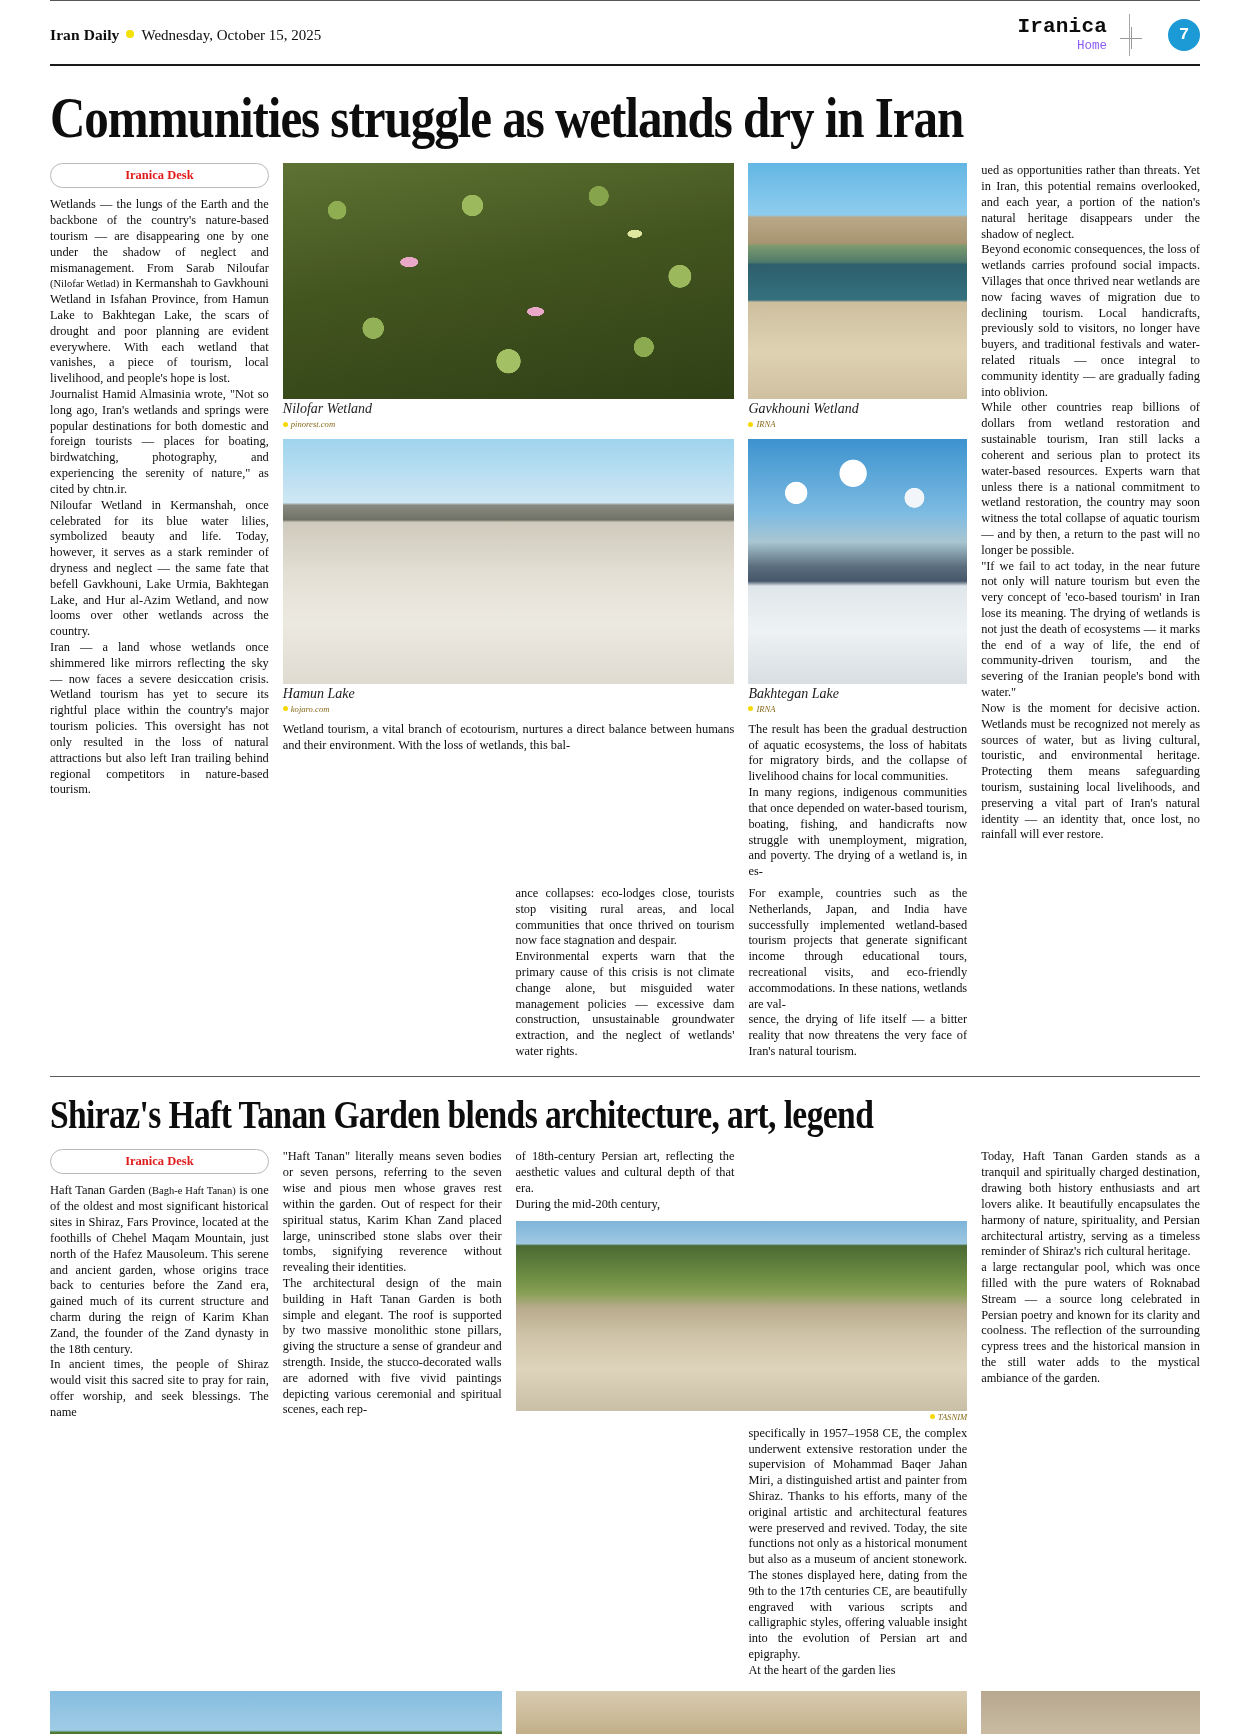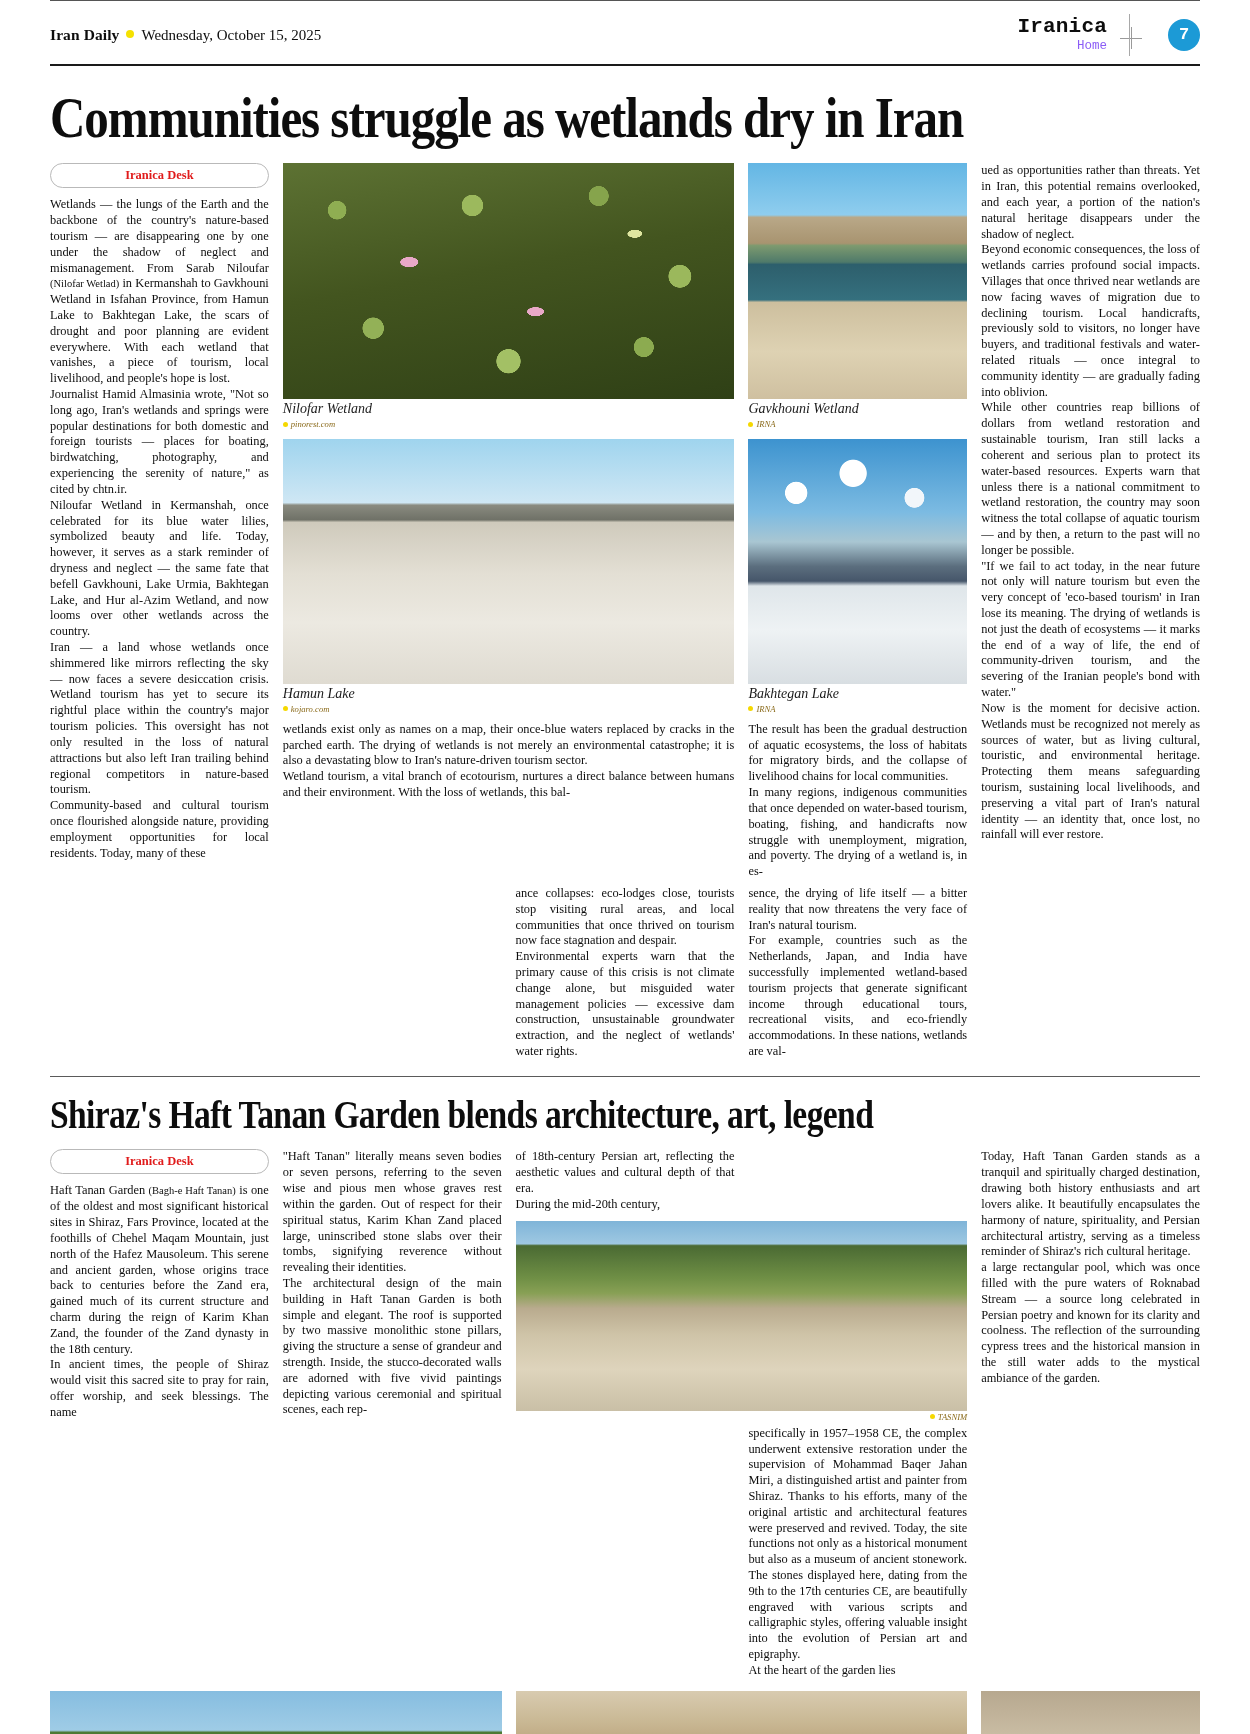--- a/index.html
+++ b/index.html
@@ -219,39 +219,37 @@
 
   <div class="grid5">
 
     <div class="col">
       <div class="desk-badge">Iranica Desk</div>
       <div class="body-text">
         <p><span>Wetlands — the lungs of the Earth and the backbone of the country's nature-based tourism — are disappearing one by one under the shadow of neglect and mismanagement. From Sarab Niloufar </span><span class="paren">(Nilofar Wetlad)</span><span> in Kermanshah to Gavkhouni Wetland in Isfahan Province, from Hamun Lake to Bakhtegan Lake, the scars of drought and poor planning are evident everywhere. With each wetland that vanishes, a piece of tourism, local livelihood, and people's hope is lost.</span></p>
         <p>Journalist Hamid Almasinia wrote, "Not so long ago, Iran's wetlands and springs were popular destinations for both domestic and foreign tourists — places for boating, birdwatching, photography, and experiencing the serenity of nature," as cited by chtn.ir.</p>
         <p>Niloufar Wetland in Kermanshah, once celebrated for its blue water lilies, symbolized beauty and life. Today, however, it serves as a stark reminder of dryness and neglect — the same fate that befell Gavkhouni, Lake Urmia, Bakhtegan Lake, and Hur al-Azim Wetland, and now looms over other wetlands across the country.</p>
         <p>Iran — a land whose wetlands once shimmered like mirrors reflecting the sky — now faces a severe desiccation crisis. Wetland tourism has yet to secure its rightful place within the country's major tourism policies. This oversight has not only resulted in the loss of natural attractions but also left Iran trailing behind regional competitors in nature-based tourism.</p>
-        <p>Community-based and cultural tourism once flourished alongside nature, providing employment opportunities for local residents. Today, many of these</p>
       </div>
     </div>
 
     <div class="col" style="grid-column: 2 / span 2;">
       <div class="photo ph-lily" style="height:236px;"></div>
       <div class="cap">Nilofar Wetland</div>
       <div class="credit">
         <span class="dotc"></span>
         <span>pinorest.com</span>
       </div>
       <div class="photo ph-hamun" style="height:245px;margin-top:10px;"></div>
       <div class="cap">Hamun Lake</div>
       <div class="credit">
         <span class="dotc"></span>
         <span>kojaro.com</span>
       </div>
       <div class="body-text" style="margin-top:8px;">
-        <p>wetlands exist only as names on a map, their once-blue waters replaced by cracks in the parched earth. The drying of wetlands is not merely an environmental catastrophe; it is also a devastating blow to Iran's nature-driven tourism sector.</p>
         <p>Wetland tourism, a vital branch of ecotourism, nurtures a direct balance between humans and their environment. With the loss of wetlands, this bal-</p>
       </div>
     </div>
 
     <div class="col" style="grid-column: 4 / span 1;">
       <div class="photo ph-gavkhouni" style="height:236px;"></div>
       <div class="cap">Gavkhouni Wetland</div>
       <div class="credit">
         <span class="dotc"></span>
         <span>IRNA</span>
@@ -283,22 +281,22 @@
     <div class="col"></div>
     <div class="col"></div>
     <div class="col">
       <div class="body-text">
         <p>ance collapses: eco-lodges close, tourists stop visiting rural areas, and local communities that once thrived on tourism now face stagnation and despair.</p>
         <p>Environmental experts warn that the primary cause of this crisis is not climate change alone, but misguided water management policies — excessive dam construction, unsustainable groundwater extraction, and the neglect of wetlands' water rights.</p>
       </div>
     </div>
     <div class="col">
       <div class="body-text">
+        <p>For example, countries such as the Netherlands, Japan, and India have successfully implemented wetland-based tourism projects that generate significant income through educational tours, recreational visits, and eco-friendly accommodations. In these nations, wetlands are val-</p>
         <p>sence, the drying of life itself — a bitter reality that now threatens the very face of Iran's natural tourism.</p>
-        <p>For example, countries such as the Netherlands, Japan, and India have successfully implemented wetland-based tourism projects that generate significant income through educational tours, recreational visits, and eco-friendly accommodations. In these nations, wetlands are val-</p>
       </div>
     </div>
     <div class="col"></div>
   </div>
 
   <div class="sep-rule"></div>
 
   <h2 class="headline headline2">Shiraz's Haft Tanan Garden blends architecture, art, legend</h2>
 
   <div class="grid5">

